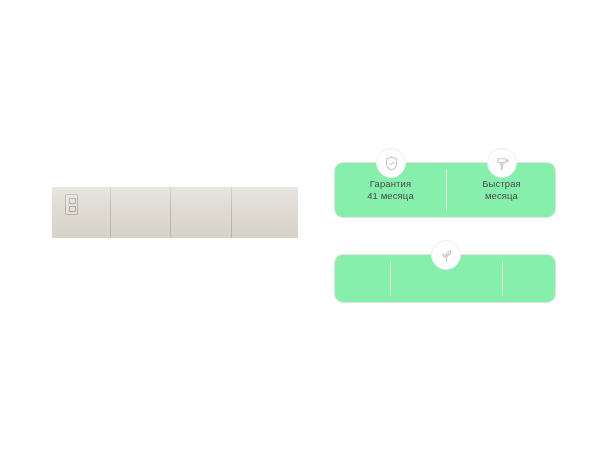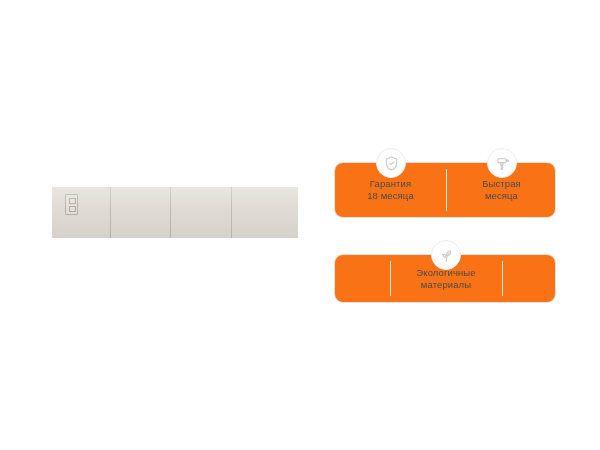--- a/index.html
+++ b/index.html
@@ -86,21 +86,21 @@
     box-sizing: border-box;
     background: transparent;
   }
   .cabinet-handle-inner .hseg.top { top: 0; }
   .cabinet-handle-inner .hseg.bot { top: 8px; }
 
   
   .feature-card {
     position: absolute;
     box-sizing: border-box;
-    background: #f97316;
+    background: #86efac;
     border: 1px solid #e4e4e4;
     border-radius: 9px;
   }
   #feature-card-warranty-assembly {
     left: 334px;
     top: 162px;
     width: 222px;
     height: 56px;
   }
   #feature-card-eco {
@@ -173,21 +173,21 @@
       <div class="cabinet-shade"></div>
     </div>
   </div>
 
   <div class="feature-card" id="feature-card-warranty-assembly">
 
     <div class="card-divider" style="left:111px;"></div>
 
     <div class="feature-item" style="left:0px;width:111px;">
       <div class="feature-label">Гарантия</div>
-      <div class="feature-label">18 месяца</div>
+      <div class="feature-label">41 месяца</div>
     </div>
 
     <div class="feature-item" style="left:111px;width:111px;">
       <div class="feature-label">Быстрая</div>
       <div class="feature-label">месяца</div>
     </div>
 
     <div class="icon-badge" style="left:41px;top:-15px;">
       <svg width="17" height="17" viewBox="0 0 24 24" fill="none" stroke="#c9c9c9" stroke-width="1.5" stroke-linecap="round" stroke-linejoin="round">
         <path d="M12 2.8 L19.2 5.6 V11.2 C19.2 16 16 19.8 12 21.2 C8 19.8 4.8 16 4.8 11.2 V5.6 Z"></path>
@@ -203,24 +203,20 @@
         <path d="M10.4 14 V20.6 H11.6 V14"></path>
       </svg>
     </div>
   </div>
 
   <div class="feature-card" id="feature-card-eco">
 
     <div class="card-divider" style="left:55px;"></div>
     <div class="card-divider" style="left:167px;"></div>
 
-    <div class="feature-item" style="left:55px;width:112px;">
-      <div class="feature-label">Экологичные</div>
-      <div class="feature-label">материалы</div>
-    </div>
 
     <div class="icon-badge" style="left:96px;top:-15px;">
       <svg width="17" height="17" viewBox="0 0 24 24" fill="none" stroke="#c9c9c9" stroke-width="1.5" stroke-linecap="round" stroke-linejoin="round">
         <path d="M11.6 20.4 C11.6 15.2 12.6 11.2 16.2 8.2"></path>
         <path d="M11.8 12.6 C11.8 9.4 13.8 6.2 17.6 5.4 C18.2 9.4 16.4 12.8 11.8 12.6 Z"></path>
         <path d="M11.4 14.6 C9.2 14.6 7 13.2 6.6 10.4 C9.4 10.0 11.4 11.6 11.4 14.6 Z"></path>
       </svg>
     </div>
   </div>
 

